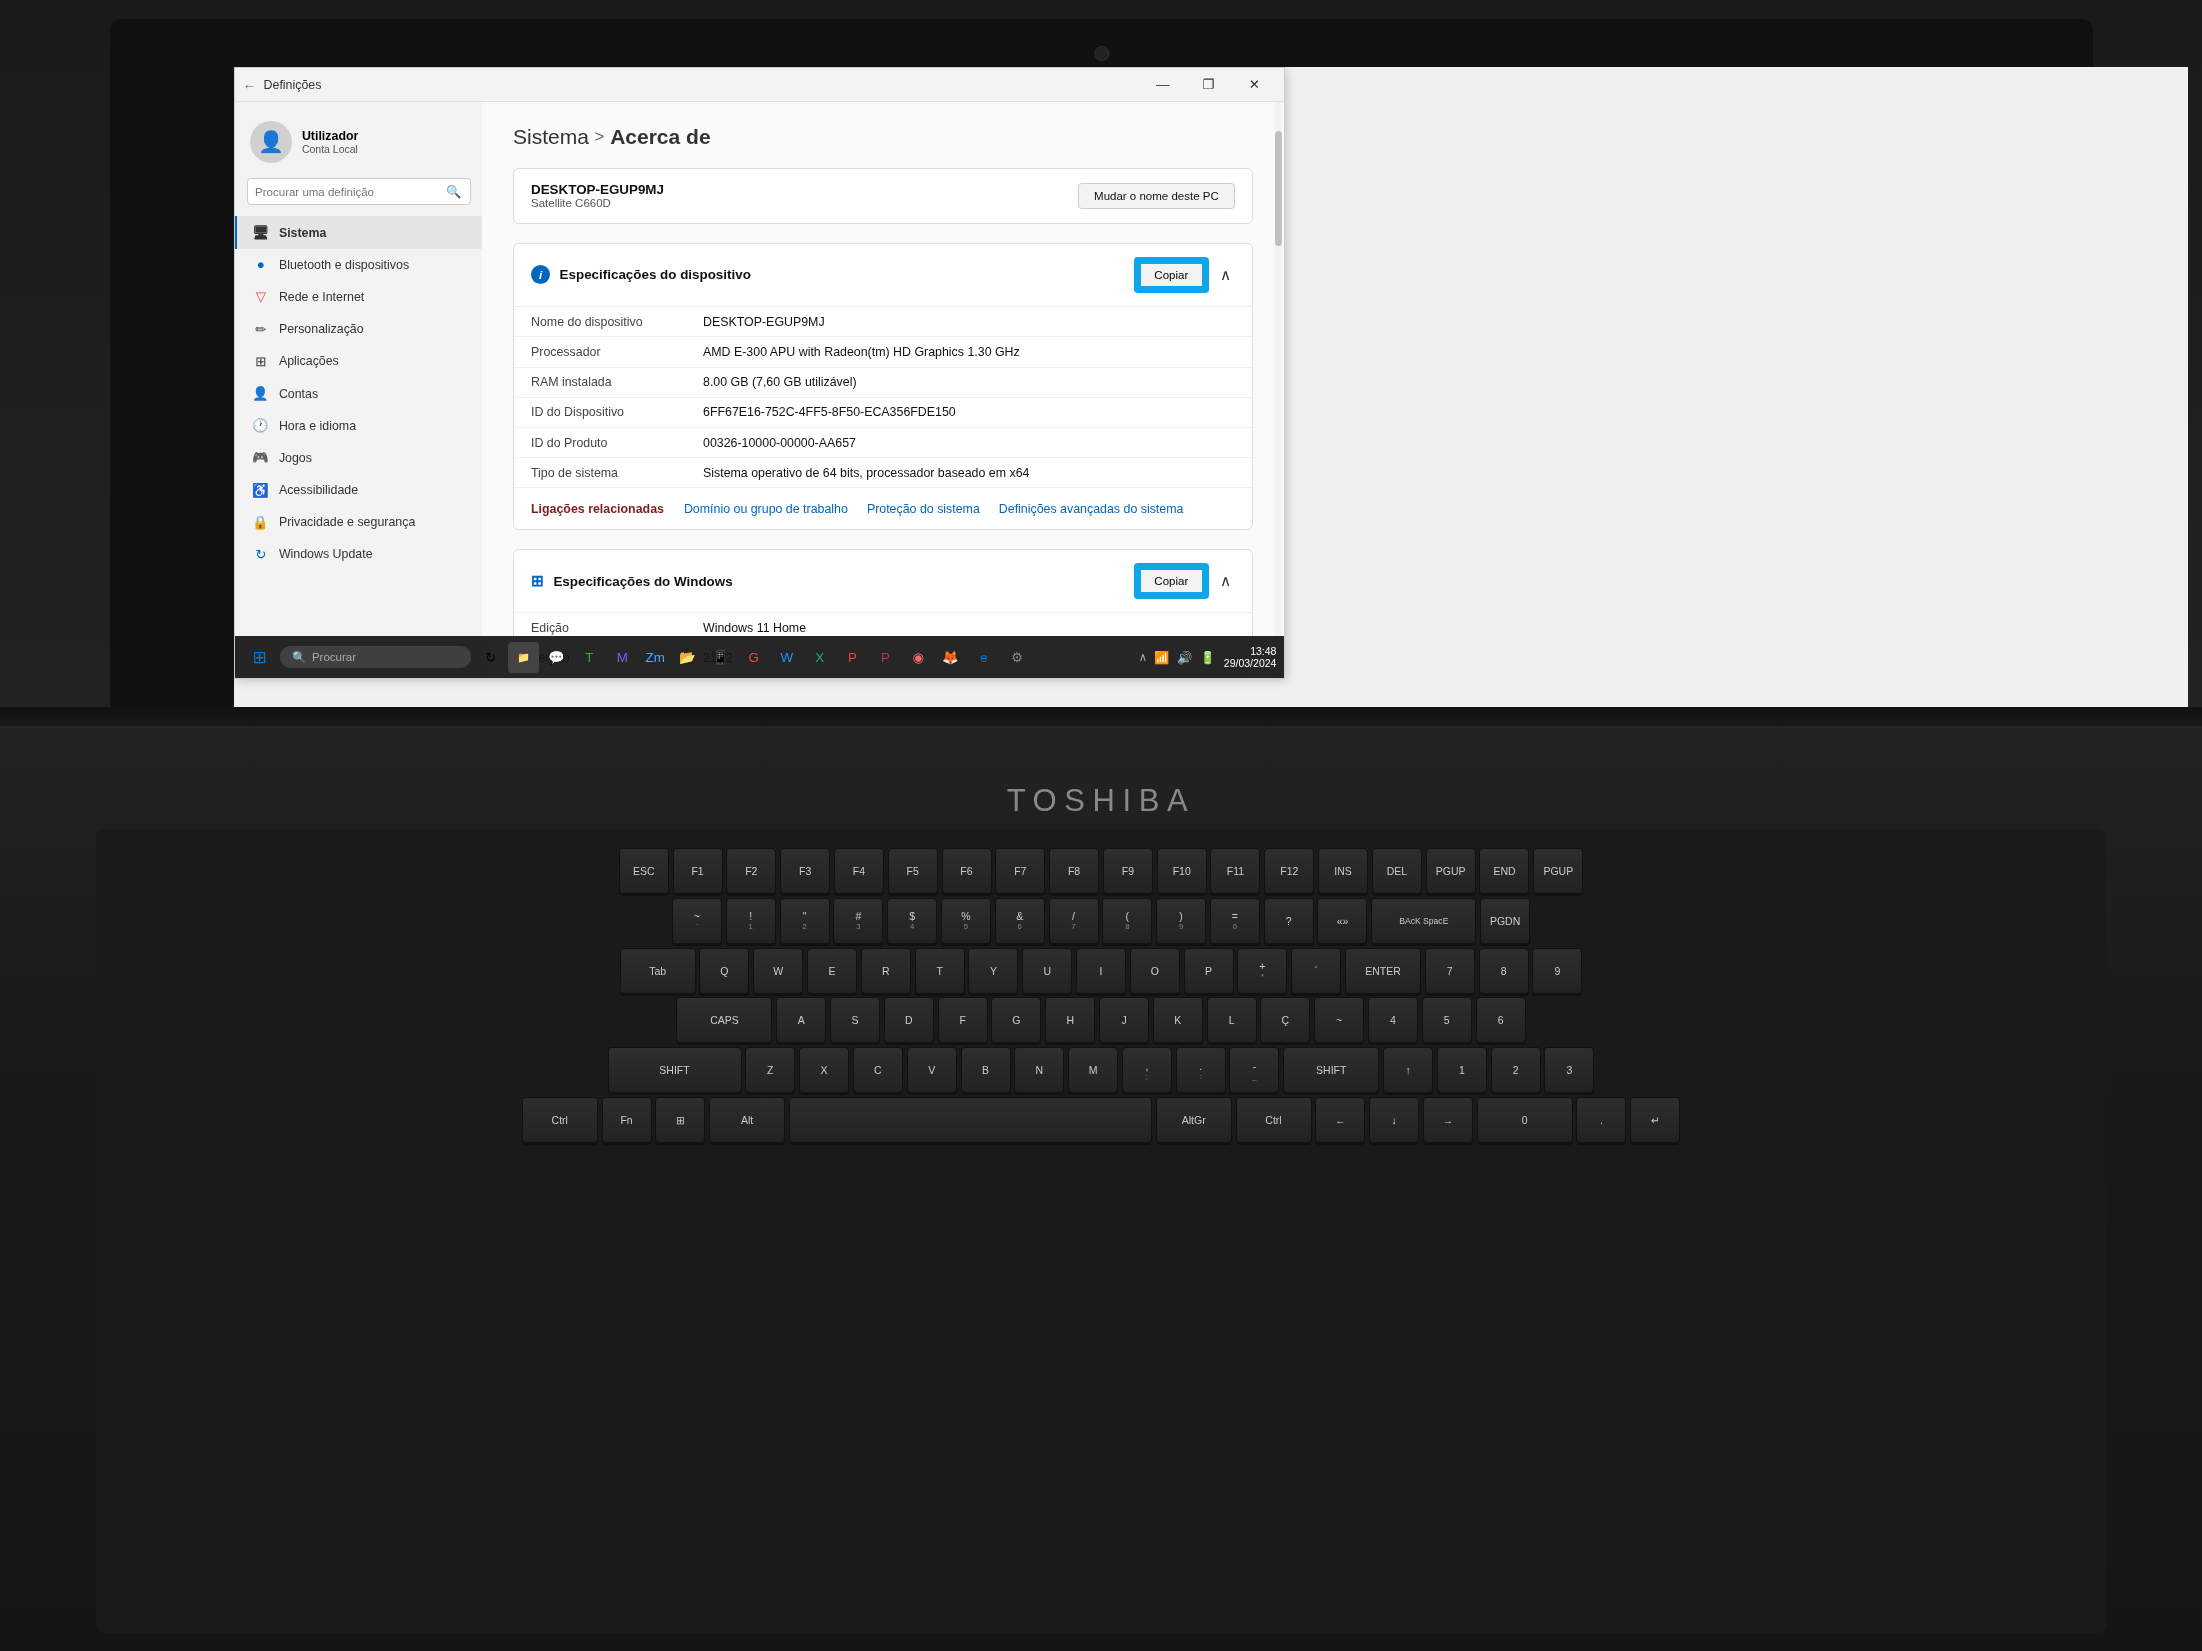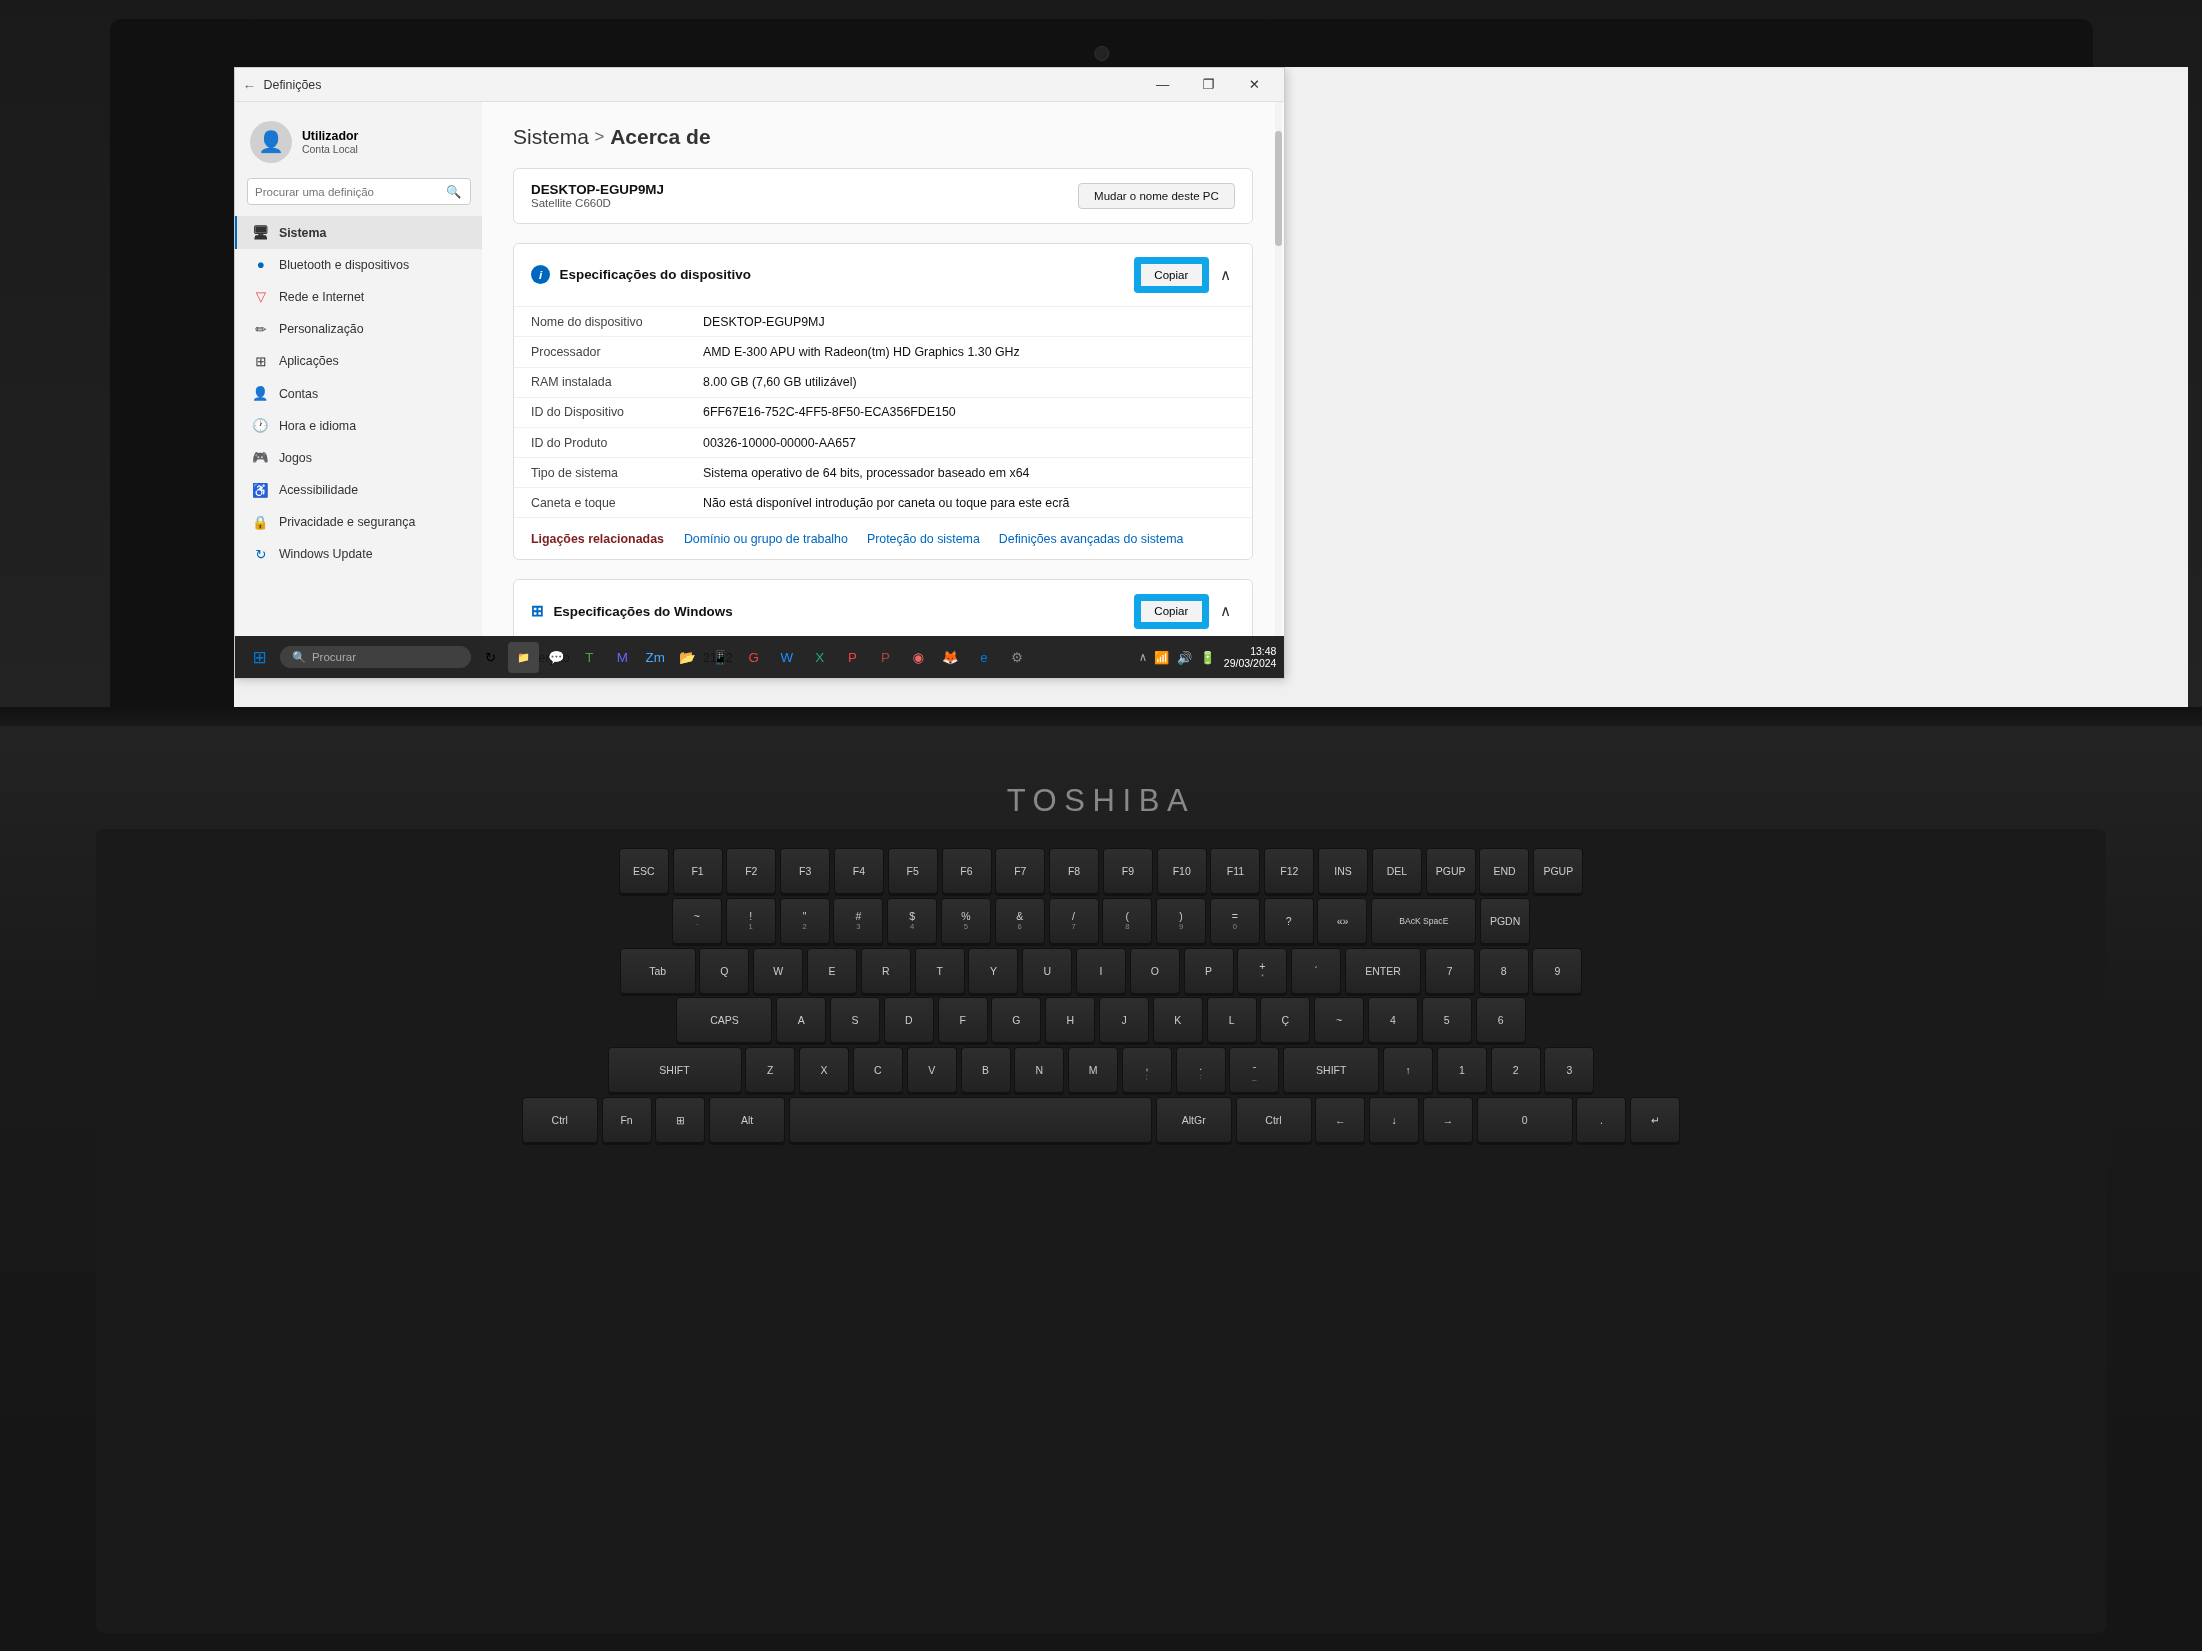--- a/index.html
+++ b/index.html
@@ -599,43 +599,43 @@
               <span class="spec-value">6FF67E16-752C-4FF5-8F50-ECA356FDE150</span>
             </div>
             <div class="spec-row">
               <span class="spec-label">ID do Produto</span>
               <span class="spec-value">00326-10000-00000-AA657</span>
             </div>
             <div class="spec-row">
               <span class="spec-label">Tipo de sistema</span>
               <span class="spec-value">Sistema operativo de 64 bits, processador baseado em x64</span>
             </div>
-            <div class="spec-row">
-              <span class="spec-label">Caneta e toque</span>
-              <span class="spec-value">Não está disponível introdução por caneta ou toque para este ecrã</span>
-            </div>
 
             <div class="related-links">
               <span class="related-title">Ligações relacionadas</span>
               <a class="related-link">Domínio ou grupo de trabalho</a>
               <a class="related-link">Proteção do sistema</a>
               <a class="related-link">Definições avançadas do sistema</a>
             </div>
           </div>
 
           <div class="section-card">
             <div class="section-header">
               <div class="section-title">
                 <span style="font-size:15.3px;color:#0067c0;">⊞</span>
                 <span>Especificações do Windows</span>
               </div>
               <div style="display:flex;align-items:center;gap:7.6px;">
                 <button class="copy-btn">Copiar</button>
                 <button class="collapse-btn">∧</button>
               </div>
+            </div>
+            <div class="spec-row">
+              <span class="spec-label">Edição</span>
+              <span class="spec-value">Windows 11 Home</span>
             </div>
             <div class="spec-row">
               <span class="spec-label">Versão</span>
               <span class="spec-value">21H2</span>
             </div>
 
           </div>
 
         </div>
 

